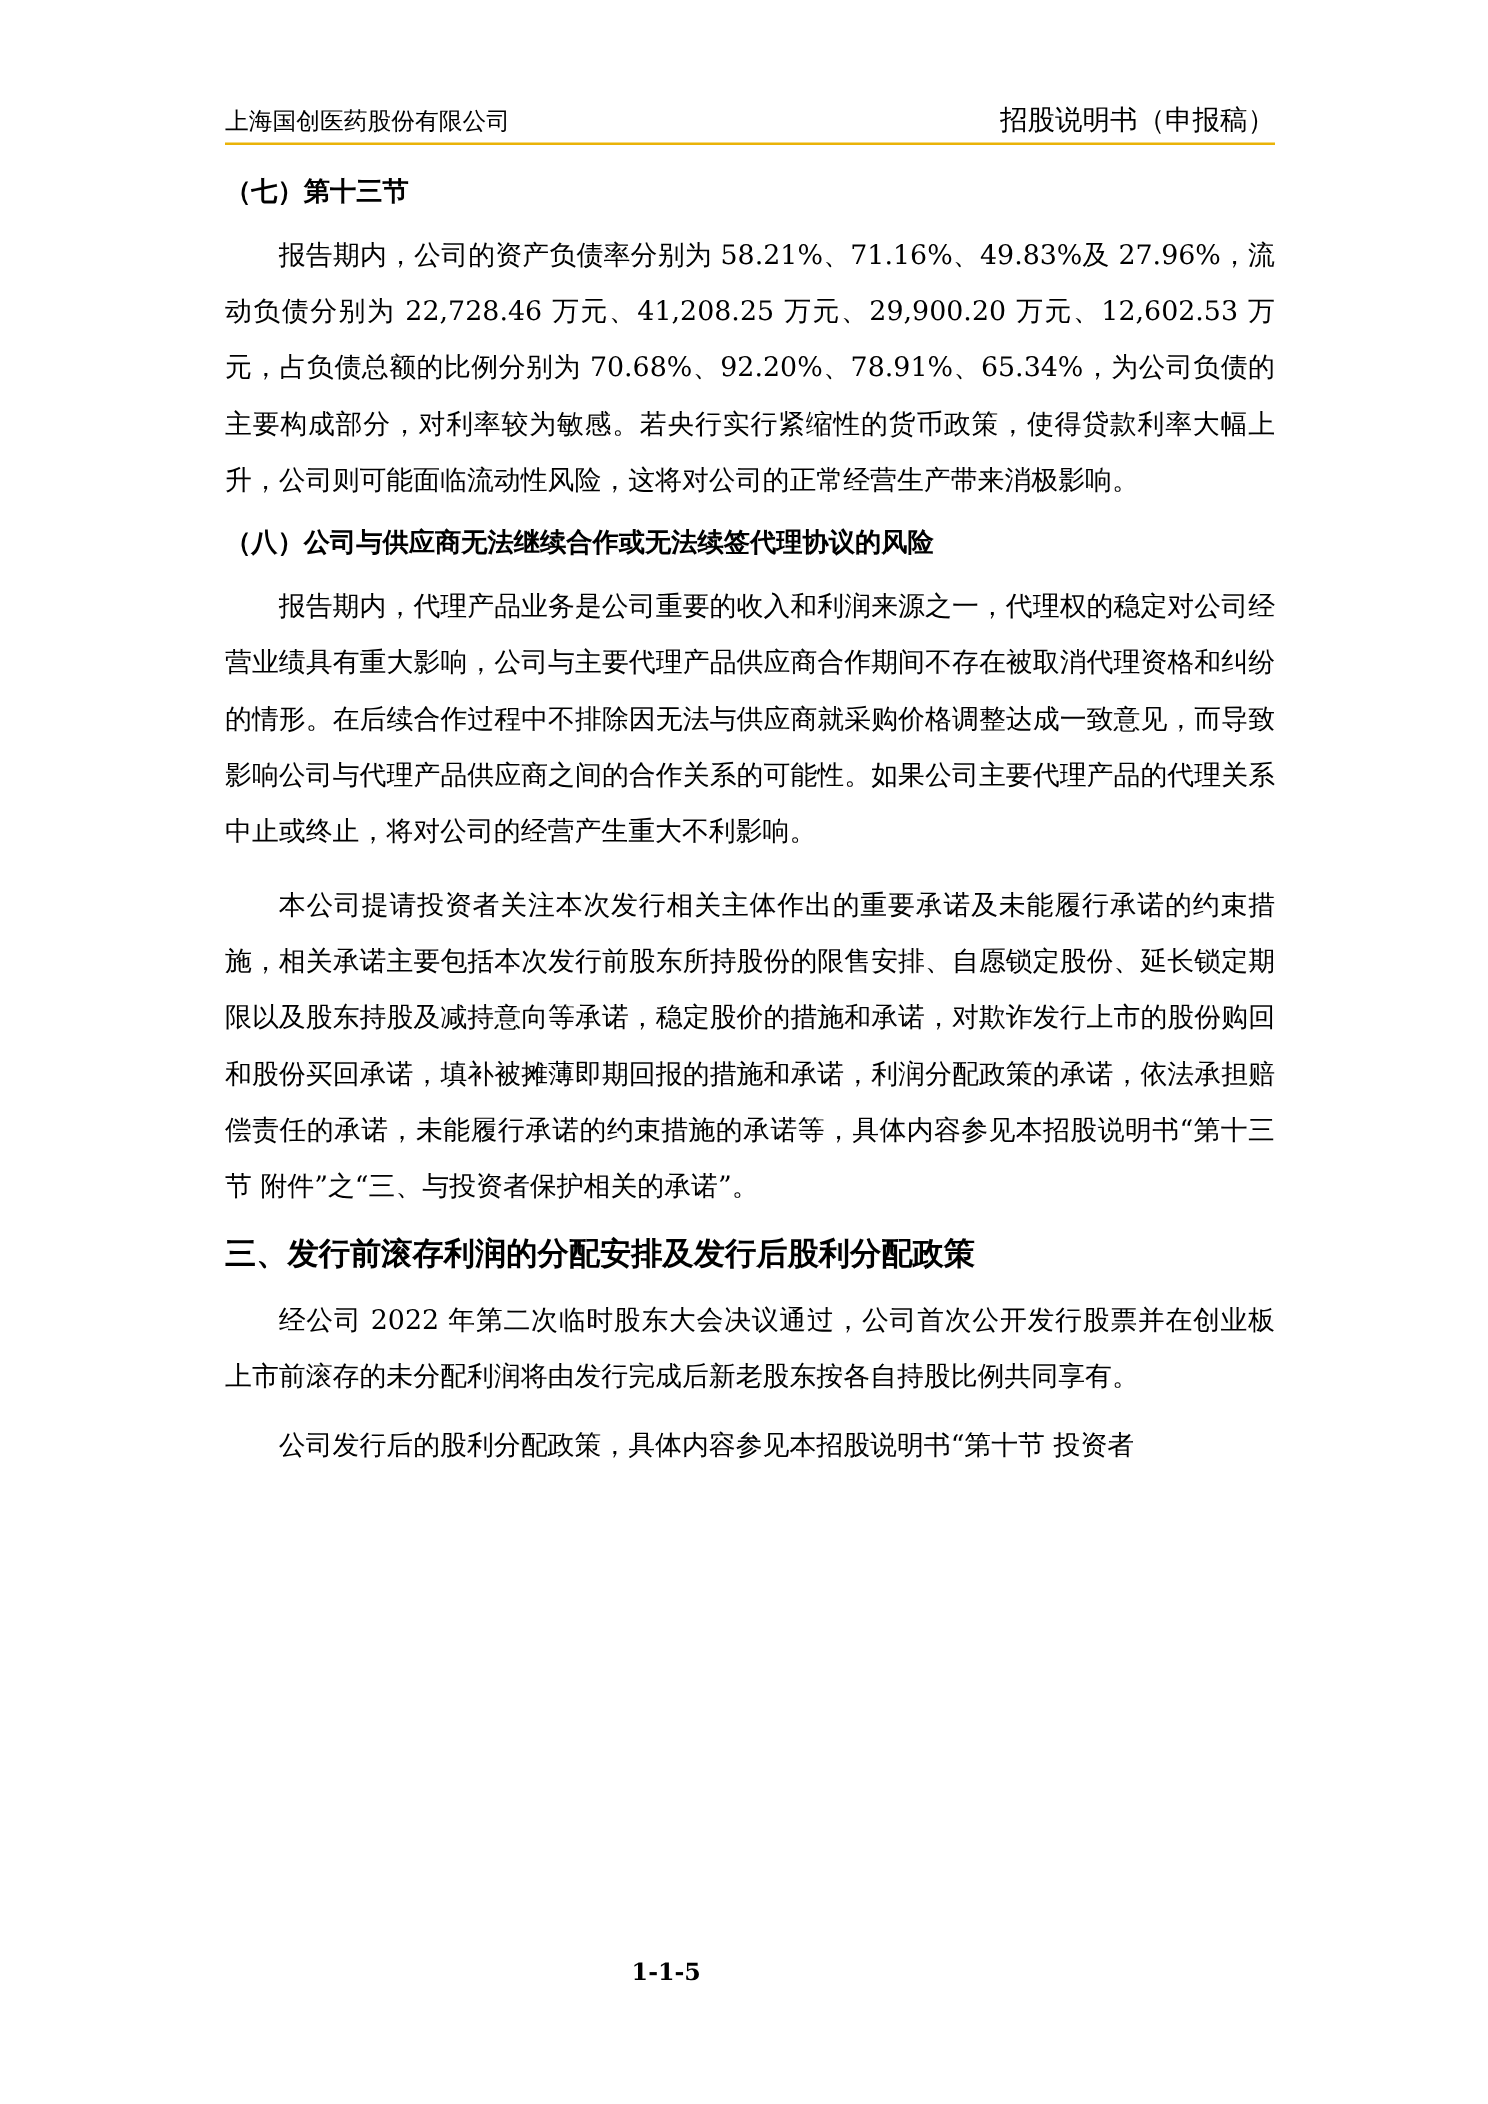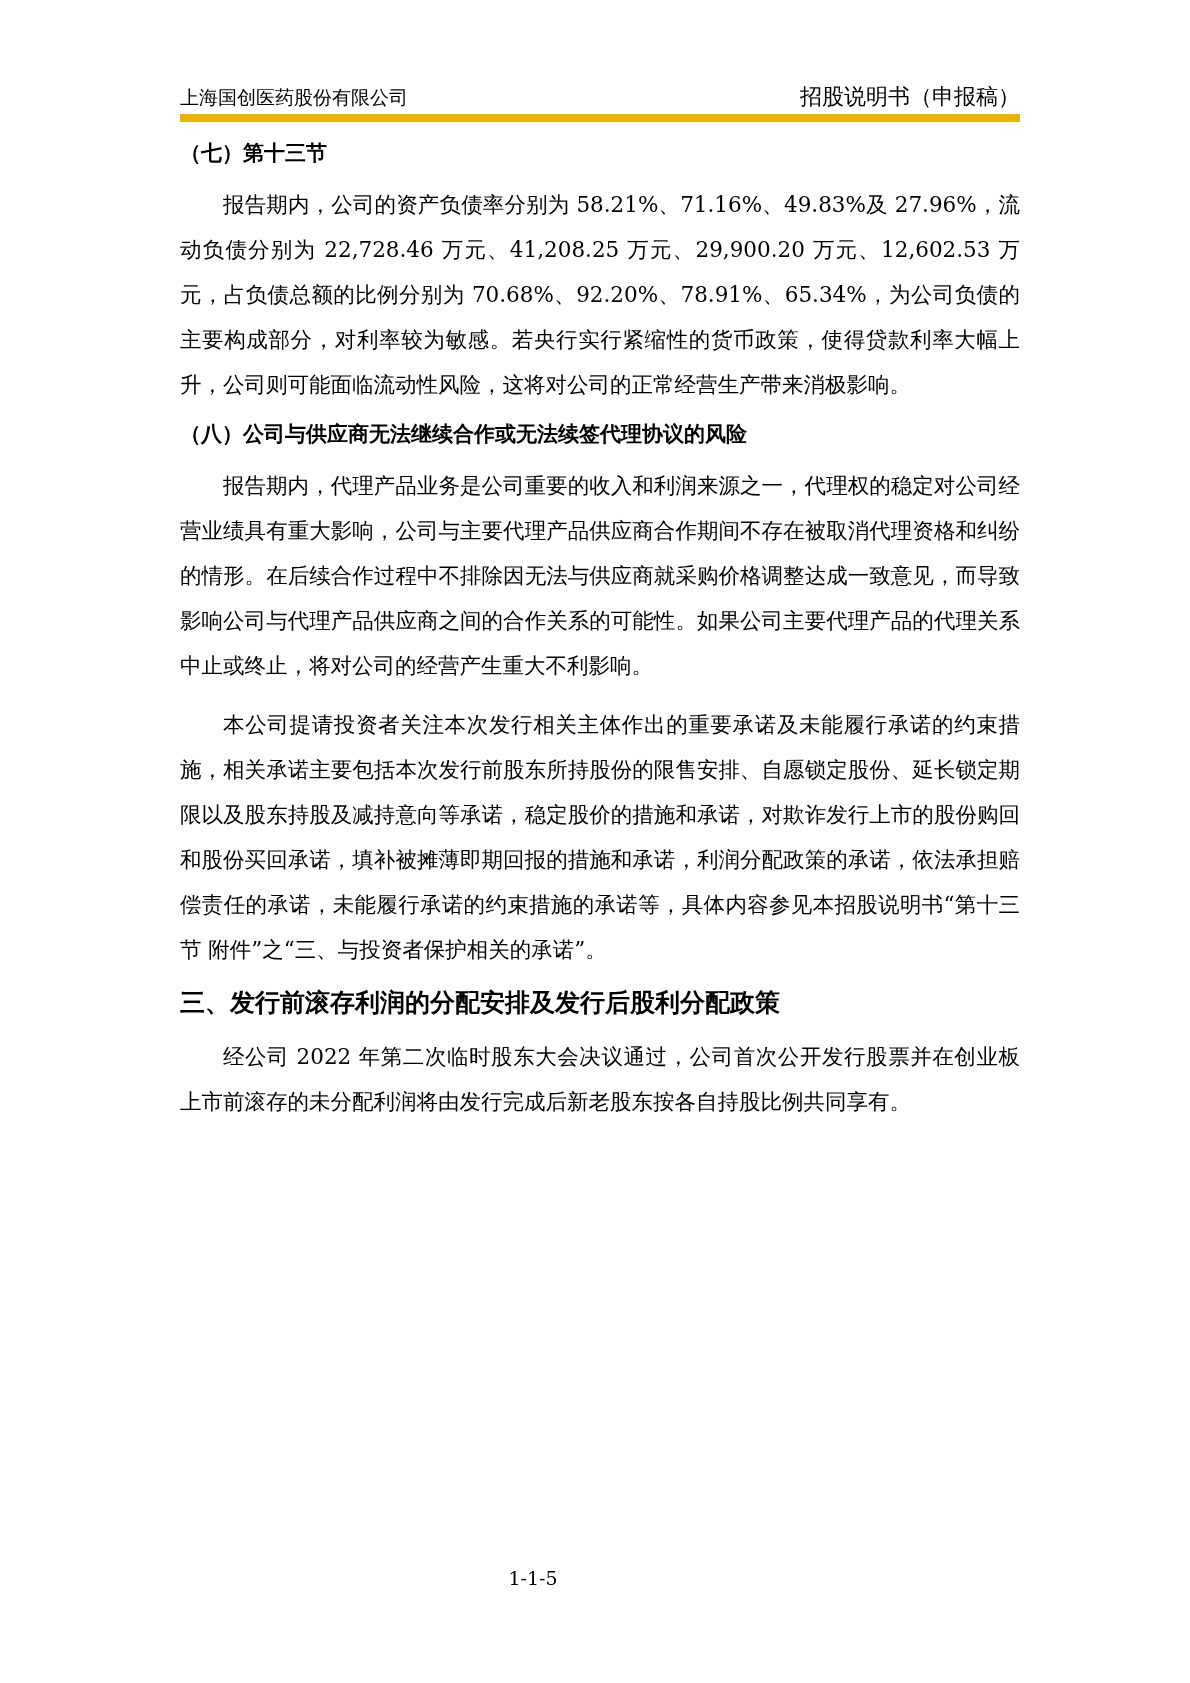--- a/index.html
+++ b/index.html
@@ -1,44 +1,45 @@
 <!DOCTYPE html>
 <html><head>
   <meta charset="utf-8">
   <style>
     html, body { margin: 0; padding: 0; background: #ffffff; }
     body { width: 1190px; height: 1683px; position: relative; overflow: hidden;
            font-family: "DejaVu Serif", "Liberation Serif", serif; color: #000; }
     .header { position: absolute; left: 180px; top: 84px; width: 840px; height: 30px;
-              border-bottom: 8px solid #eab308; }
+              border-bottom: 2px solid #eab308; }
     .header .left { position: absolute; left: 0; top: 0; font-size: 19px; line-height: 26px; }
     .header .right { position: absolute; right: 0; top: 0; font-size: 22px; line-height: 26px; }
     .content { position: absolute; left: 180px; top: 138px; width: 840px; }
     .h3 { font-family: "DejaVu Sans", "Liberation Sans", sans-serif; font-weight: bold;
           font-size: 21px; line-height: 30px; margin: 0; }
     .h2 { font-family: "DejaVu Sans", "Liberation Sans", sans-serif; font-weight: bold;
           font-size: 25px; line-height: 34px; margin: 0; }
     .p { font-size: 21.5px; line-height: 45px; text-indent: 2em; margin: 0; text-align: justify; }
     .footer { position: absolute; left: 0; width: 1066px; top: 1567px; text-align: center;
-              font-size: 19px; }
+              font-size: 19px; font-weight: bold; }
   </style>
 </head>
 <body>
 
 <div class="header">
   <span class="left">上海国创医药股份有限公司</span>
   <span class="right">招股说明书（申报稿）</span>
 </div>
 
 <div class="content">
   <h3 class="h3">（七）第十三节</h3>
   <p class="p" style="margin-top:14px;">报告期内，公司的资产负债率分别为 58.21%、71.16%、49.83%及 27.96%，流动负债分别为 22,728.46 万元、41,208.25 万元、29,900.20 万元、12,602.53 万元，占负债总额的比例分别为 70.68%、92.20%、78.91%、65.34%，为公司负债的主要构成部分，对利率较为敏感。若央行实行紧缩性的货币政策，使得贷款利率大幅上升，公司则可能面临流动性风险，这将对公司的正常经营生产带来消极影响。</p>
 
   <h3 class="h3" style="margin-top:12px;">（八）公司与供应商无法继续合作或无法续签代理协议的风险</h3>
   <p class="p" style="margin-top:14px;">报告期内，代理产品业务是公司重要的收入和利润来源之一，代理权的稳定对公司经营业绩具有重大影响，公司与主要代理产品供应商合作期间不存在被取消代理资格和纠纷的情形。在后续合作过程中不排除因无法与供应商就采购价格调整达成一致意见，而导致影响公司与代理产品供应商之间的合作关系的可能性。如果公司主要代理产品的代理关系中止或终止，将对公司的经营产生重大不利影响。</p>
 
   <p class="p" style="margin-top:14px;">本公司提请投资者关注本次发行相关主体作出的重要承诺及未能履行承诺的约束措施，相关承诺主要包括本次发行前股东所持股份的限售安排、自愿锁定股份、延长锁定期限以及股东持股及减持意向等承诺，稳定股价的措施和承诺，对欺诈发行上市的股份购回和股份买回承诺，填补被摊薄即期回报的措施和承诺，利润分配政策的承诺，依法承担赔偿责任的承诺，未能履行承诺的约束措施的承诺等，具体内容参见本招股说明书“第十三节 附件”之“三、与投资者保护相关的承诺”。</p>
 
   <h2 class="h2" style="margin-top:14px;">三、发行前滚存利润的分配安排及发行后股利分配政策</h2>
   <p class="p" style="margin-top:14px;">经公司 2022 年第二次临时股东大会决议通过，公司首次公开发行股票并在创业板上市前滚存的未分配利润将由发行完成后新老股东按各自持股比例共同享有。</p>
+  <p class="p" style="margin-top:10px;">公司发行后的股利分配政策，具体内容参见本招股说明书“第十节 投资者</p>
 </div>
 
 <div class="footer">1-1-5</div>
 
 </body></html>

